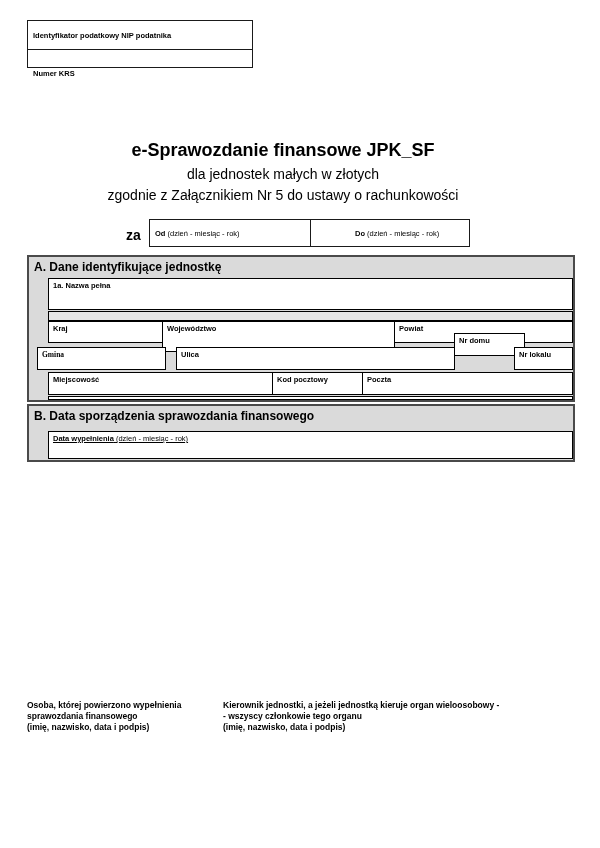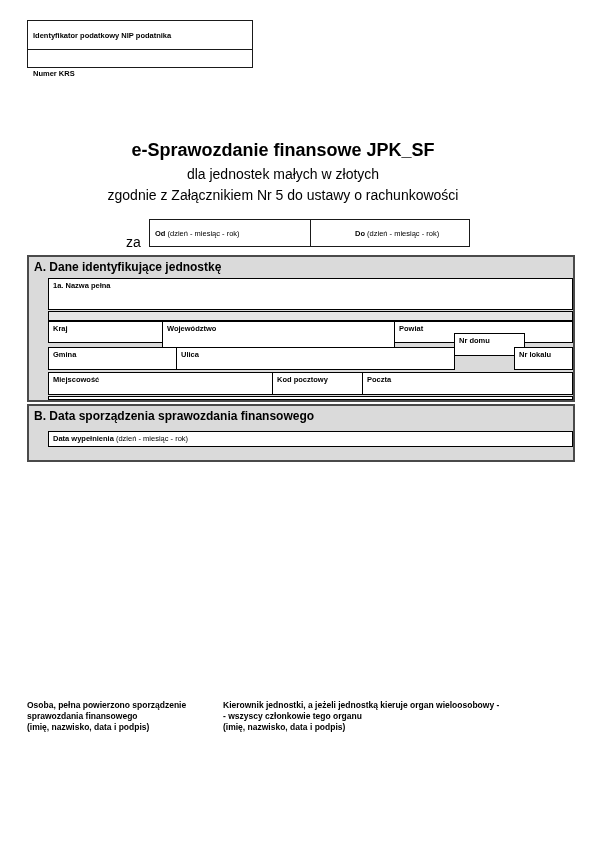--- a/index.html
+++ b/index.html
@@ -15,21 +15,21 @@
   .nip-row1{height:28px;box-sizing:border-box;padding:3px 4px 0 5px;}
   .nip-row2{height:29px;box-sizing:border-box;border-top:1.5px solid #1a1a1a;padding:12px 4px 0 5px;}
   .microlabel{font-size:7.5px;font-weight:bold;line-height:9px;white-space:nowrap;}
 
   
   .title-block{left:0;top:139px;width:566px;text-align:center;}
   .main-title{font-size:18px;font-weight:bold;line-height:22px;margin:0 0 5px 0;}
   .sub-title{font-size:14px;line-height:17px;margin:0 0 4px 0;}
 
   
-  .za{left:126px;top:228px;font-size:14px;font-weight:normal;line-height:15px;margin-top:7px;}
+  .za{left:126px;top:228px;font-size:14px;font-weight:bold;line-height:15px;}
   .period-box{left:149px;top:219px;width:321px;height:28px;border:1.5px solid #1a1a1a;display:flex;background:#fff;gap:39px;}
   .pcell{box-sizing:border-box;padding:2px 0 0 5px;}
   .pcell-od{width:161px;border-right:1.5px solid #1a1a1a;}
   .pcell-do{flex:1;}
   .plabel{font-size:7.5px;line-height:9px;white-space:nowrap;}
   .plabel b{font-weight:bold;}
 
   
   .section{background:#dadada;border:2px solid #4a4a4a;}
   .section-a{left:27px;top:255px;width:548px;height:147px;}
@@ -88,21 +88,21 @@
   <div class="cell" style="left:19px;top:64px;width:115px;height:22px;">
     <span class="microlabel">Kraj</span>
   </div>
   <div class="cell" style="left:133px;top:64px;width:233px;height:31px;">
     <span class="microlabel">Województwo</span>
   </div>
   <div class="cell" style="left:365px;top:64px;width:179px;height:22px;">
     <span class="microlabel">Powiat</span>
   </div>
 
-  <div class="cell" style="left:19px;top:90px;width:129px;height:23px;">
+  <div class="cell" style="left:8px;top:90px;width:129px;height:23px;font-family:Liberation Serif, serif;">
     <span class="microlabel">Gmina</span>
   </div>
   <div class="cell" style="left:147px;top:90px;width:279px;height:23px;">
     <span class="microlabel">Ulica</span>
   </div>
   <div class="cell" style="left:425px;top:76px;width:71px;height:23px;">
     <span class="microlabel">Nr domu</span>
   </div>
   <div class="cell" style="left:485px;top:90px;width:59px;height:23px;">
     <span class="microlabel">Nr lokalu</span>
@@ -116,27 +116,27 @@
   </div>
   <div class="cell" style="left:333px;top:115px;width:211px;height:23px;">
     <span class="microlabel">Poczta</span>
   </div>
 
   <div class="spare" style="left:19px;top:139px;width:525px;height:4px;"></div>
 </div>
 
 <div class="abs section section-b">
   <div class="section-title">B. Data sporządzenia sprawozdania finansowego</div>
-  <div class="cell" style="left:19px;top:25px;width:525px;height:16px;">
+  <div class="cell" style="left:19px;top:25px;width:525px;height:28px;text-decoration:underline;">
     <span class="microlabel"><span>Data wypełnienia</span>&nbsp;<span style="font-weight:normal;">(dzień - miesiąc - rok)</span></span>
   </div>
 </div>
 
 <div class="abs sig sig-left">
-  <div>Osoba, pełna powierzono sporządzenie</div>
+  <div>Osoba, której powierzono wypełnienia</div>
   <div>sprawozdania finansowego</div>
   <div>(imię, nazwisko, data i podpis)</div>
 </div>
 
 <div class="abs sig sig-right">
   <div>Kierownik jednostki, a jeżeli jednostką kieruje organ wieloosobowy -</div>
   <div>- wszyscy członkowie tego organu</div>
   <div>(imię, nazwisko, data i podpis)</div>
 </div>
 

